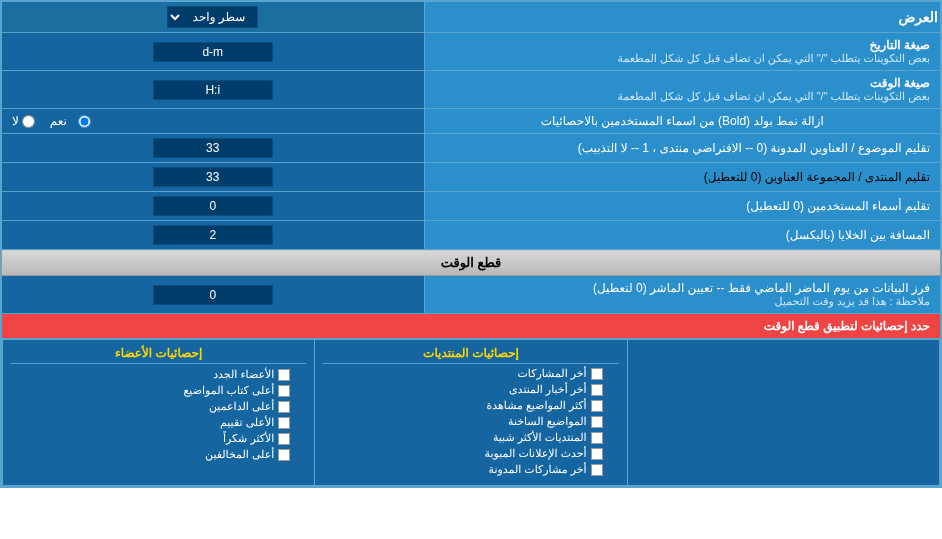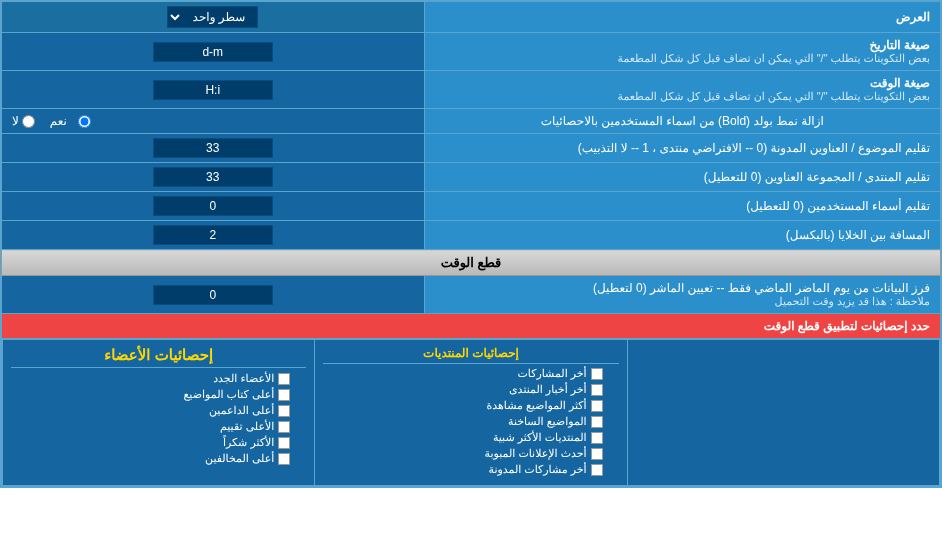--- a/index.html
+++ b/index.html
@@ -87,21 +87,21 @@
     }
   </style>
 </head>
 <body>
 
 <div class="outer-wrapper">
 
   <table class="full-table" style="width:100%; border-collapse:collapse;">
     <tbody>
         <tr>
-      <td style="width:55%; background:#2b8fcb; color:#fff; text-align:right; padding:5px 10px; border:1px solid #5aa5d0; font-weight:bold; font-size:12px;">العرض</td>
+      <td style="width:55%; background:#2b8fcb; color:#fff; text-align:right; padding:5px 2px; border:1px solid #5aa5d0; font-weight:bold; font-size:14px;">العرض</td>
       <td style="width:45%; background:#1a6ea0; text-align:center; padding:4px; border:1px solid #5aa5d0;">
         <select class="select-field" style="background:#003d6b;color:#fff;border:1px solid #0a4d80;padding:2px 8px;font-size:12px;">
           <option>سطر واحد</option>
         </select>
       </td>
     </tr>
 
     <tr>
       <td class="label-cell" style="background:#2b8fcb; color:#fff; text-align:right; padding:5px 10px; border:1px solid #5aa5d0;">
         <div style="font-weight:bold;">صيغة التاريخ</div>
@@ -143,21 +143,21 @@
     <tr>
       <td class="label-cell" style="background:#2b8fcb; color:#fff; text-align:right; padding:5px 10px; border:1px solid #5aa5d0;">
         <span>تقليم الموضوع / العناوين المدونة (0 -- الافتراضي منتدى ، 1 -- لا التذبيب)</span>
       </td>
       <td style="background:#1565a0; text-align:center; padding:4px; border:1px solid #5aa5d0;">
         <input type="text" class="input-field" value="33" style="background: rgb(0, 61, 107); color: rgb(255, 255, 255); border: 1px solid rgb(10, 77, 128); text-align: center; padding: 2px 4px; width: 120px; font-size: 12px;">
       </td>
     </tr>
 
     <tr>
-      <td class="label-cell" style="background:#2b8fcb; color:#ffffff; text-align:right; padding:5px 10px; border:1px solid #5aa5d0;">
+      <td class="label-cell" style="background:#2b8fcb; color:#000000; text-align:right; padding:5px 10px; border:1px solid #5aa5d0;">
         <span>تقليم المنتدى / المجموعة العناوين (0 للتعطيل)</span>
       </td>
       <td style="background:#1565a0; text-align:center; padding:4px; border:1px solid #5aa5d0;">
         <input type="text" class="input-field" value="33" style="background: rgb(0, 61, 107); color: rgb(255, 255, 255); border: 1px solid rgb(10, 77, 128); text-align: center; padding: 2px 4px; width: 120px; font-size: 12px;">
       </td>
     </tr>
 
     <tr>
       <td class="label-cell" style="background:#2b8fcb; color:#fff; text-align:right; padding:5px 10px; border:1px solid #5aa5d0;">
         <span>تقليم أسماء المستخدمين (0 للتعطيل)</span>
@@ -229,21 +229,21 @@
                 <span class="checkbox-icon" style="cursor:pointer;"></span>
                 <span>أحدث الإعلانات المبوبة</span>
               </div>
               <div class="stats-item">
                 <span class="checkbox-icon" style="cursor:pointer;"></span>
                 <span>أخر مشاركات المدونة</span>
               </div>
             </td>
 
             <td style="width:33%; background:#1565a0; vertical-align:top; padding:6px 8px; border-left:1px solid #5aa5d0;">
-              <div style="color:#ffd700; font-weight:bold; font-size:15px; text-align:center; border-bottom:1px solid #5aa5d0; padding-bottom:3px; margin-bottom:4px;">إحصائيات الأعضاء</div>
+              <div style="color:#ffd700; font-weight:bold; font-size:12px; text-align:center; border-bottom:1px solid #5aa5d0; padding-bottom:3px; margin-bottom:4px;">إحصائيات الأعضاء</div>
               <div class="stats-item">
                 <span class="checkbox-icon" style="cursor:pointer;"></span>
                 <span>الأعضاء الجدد</span>
               </div>
               <div class="stats-item">
                 <span class="checkbox-icon" style="cursor:pointer;"></span>
                 <span>أعلى كتاب المواضيع</span>
               </div>
               <div class="stats-item">
                 <span class="checkbox-icon" style="cursor:pointer;"></span>

